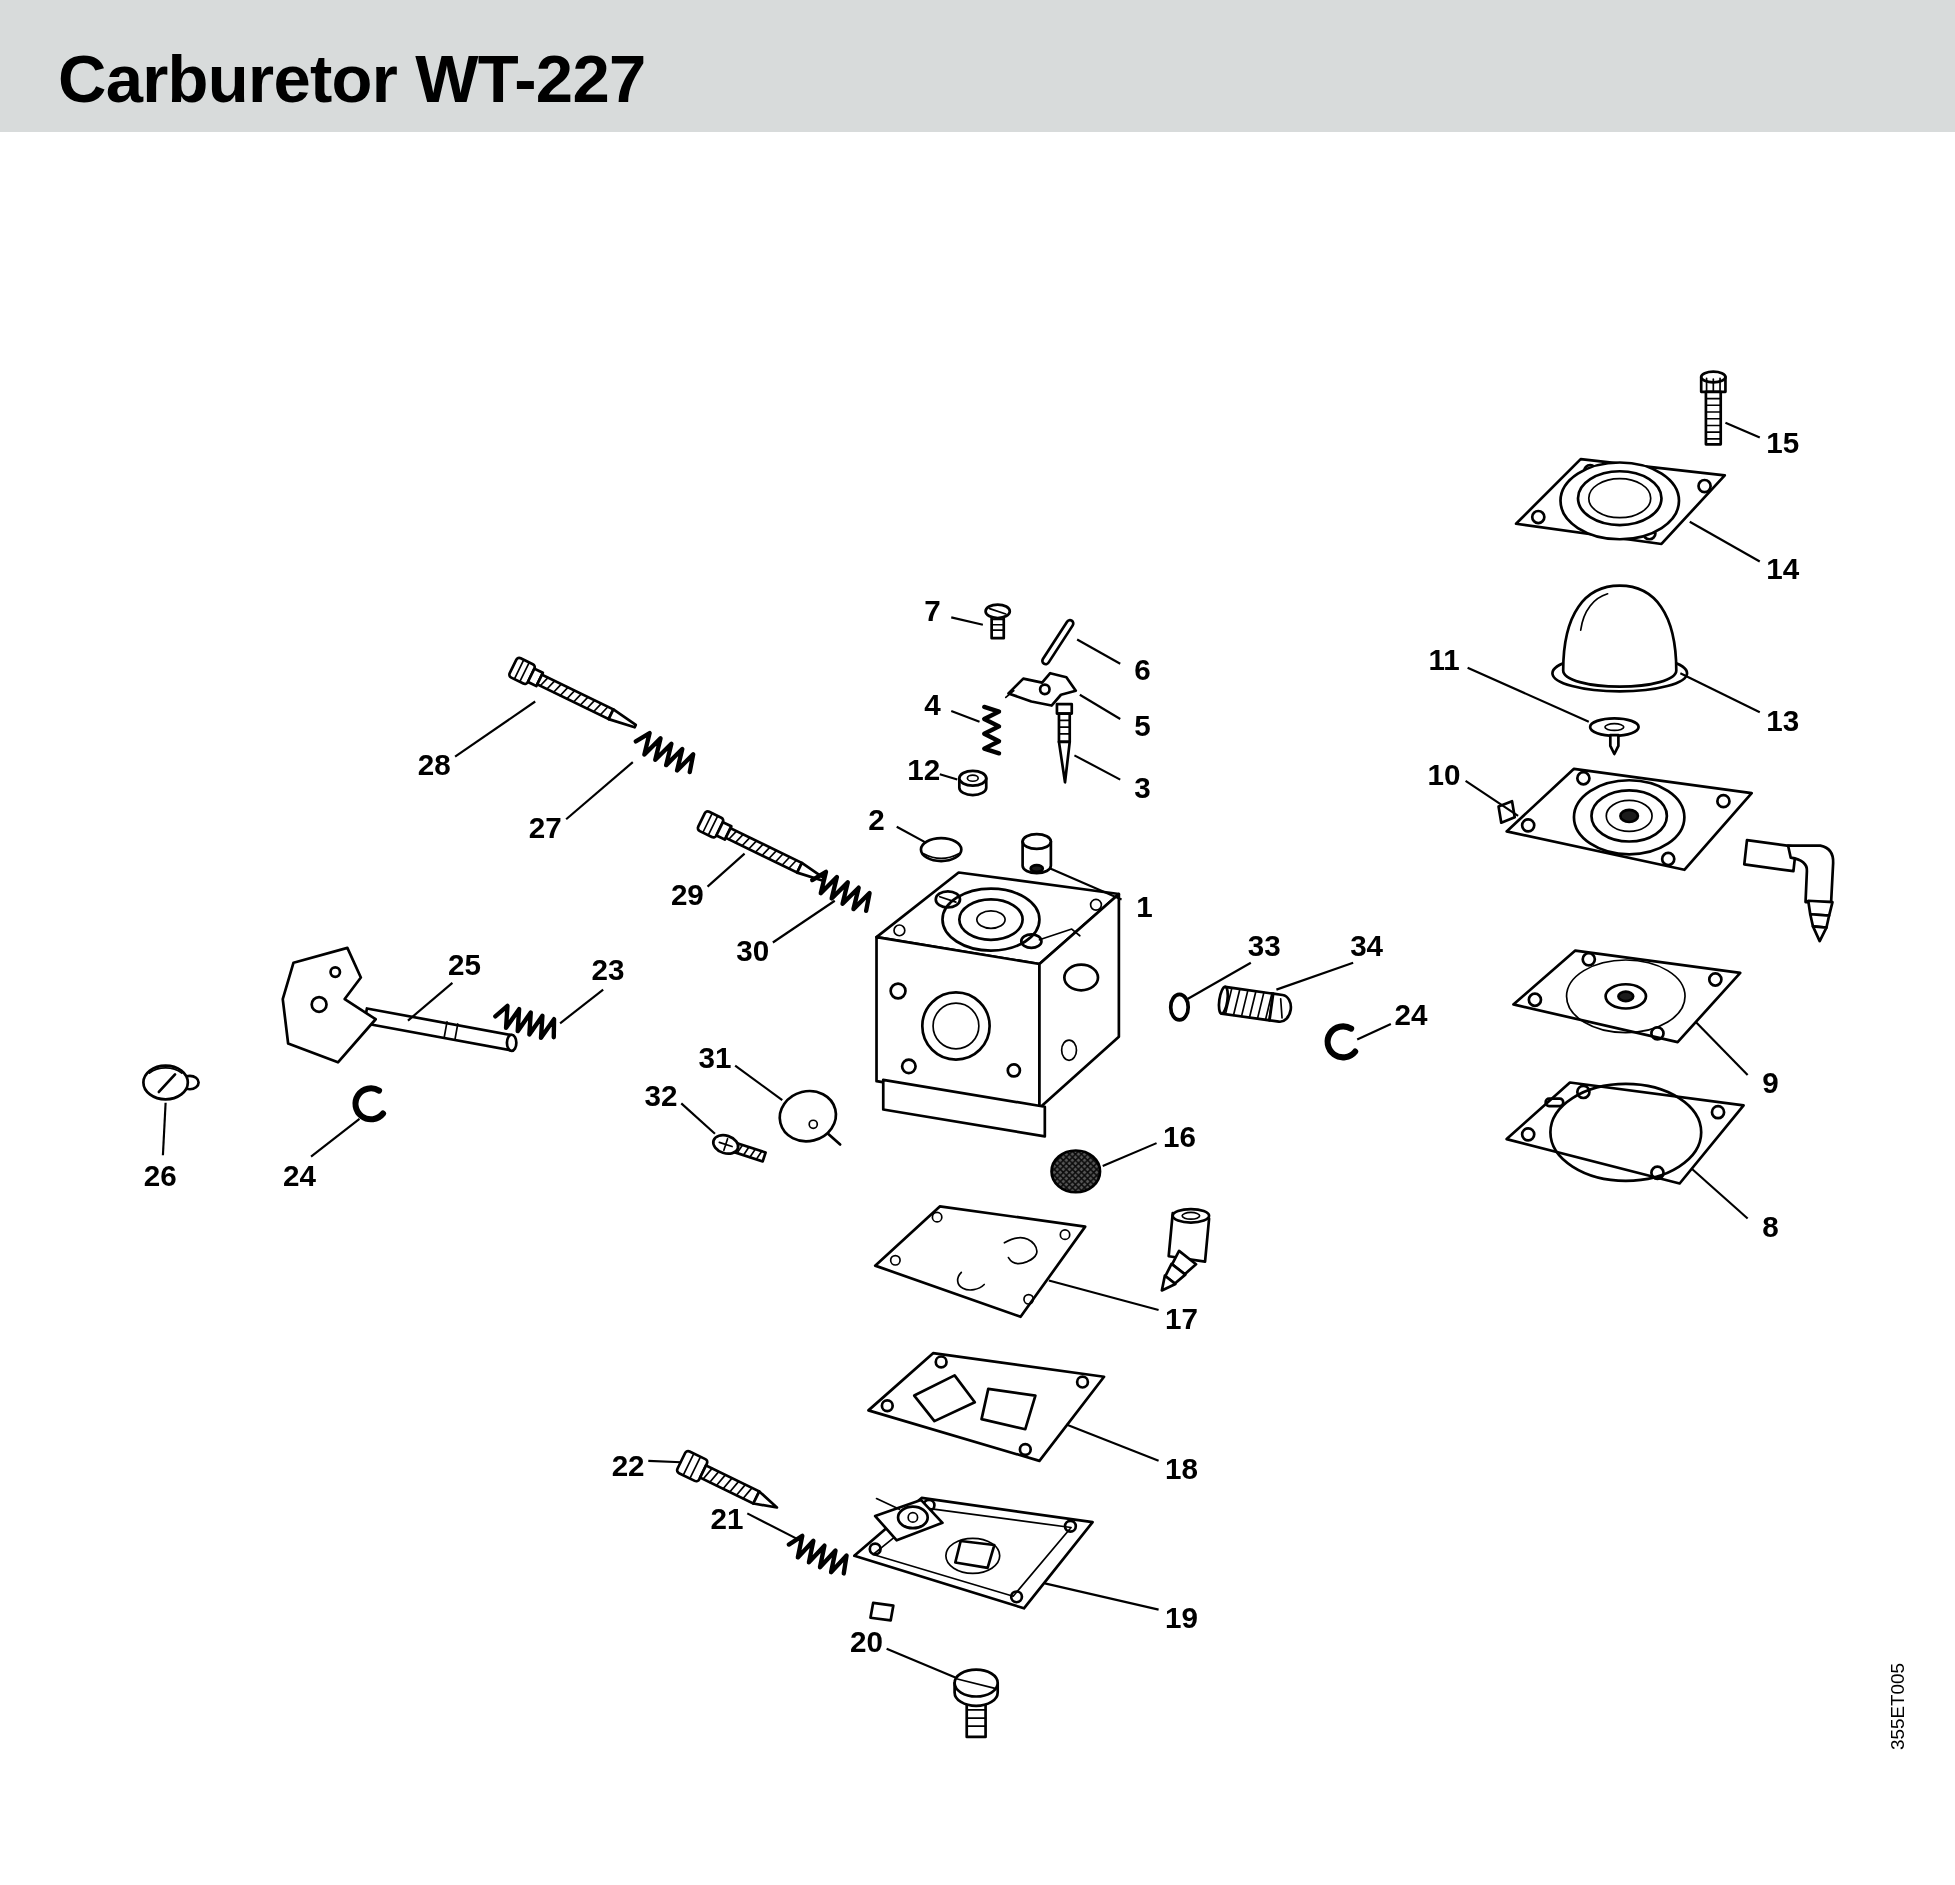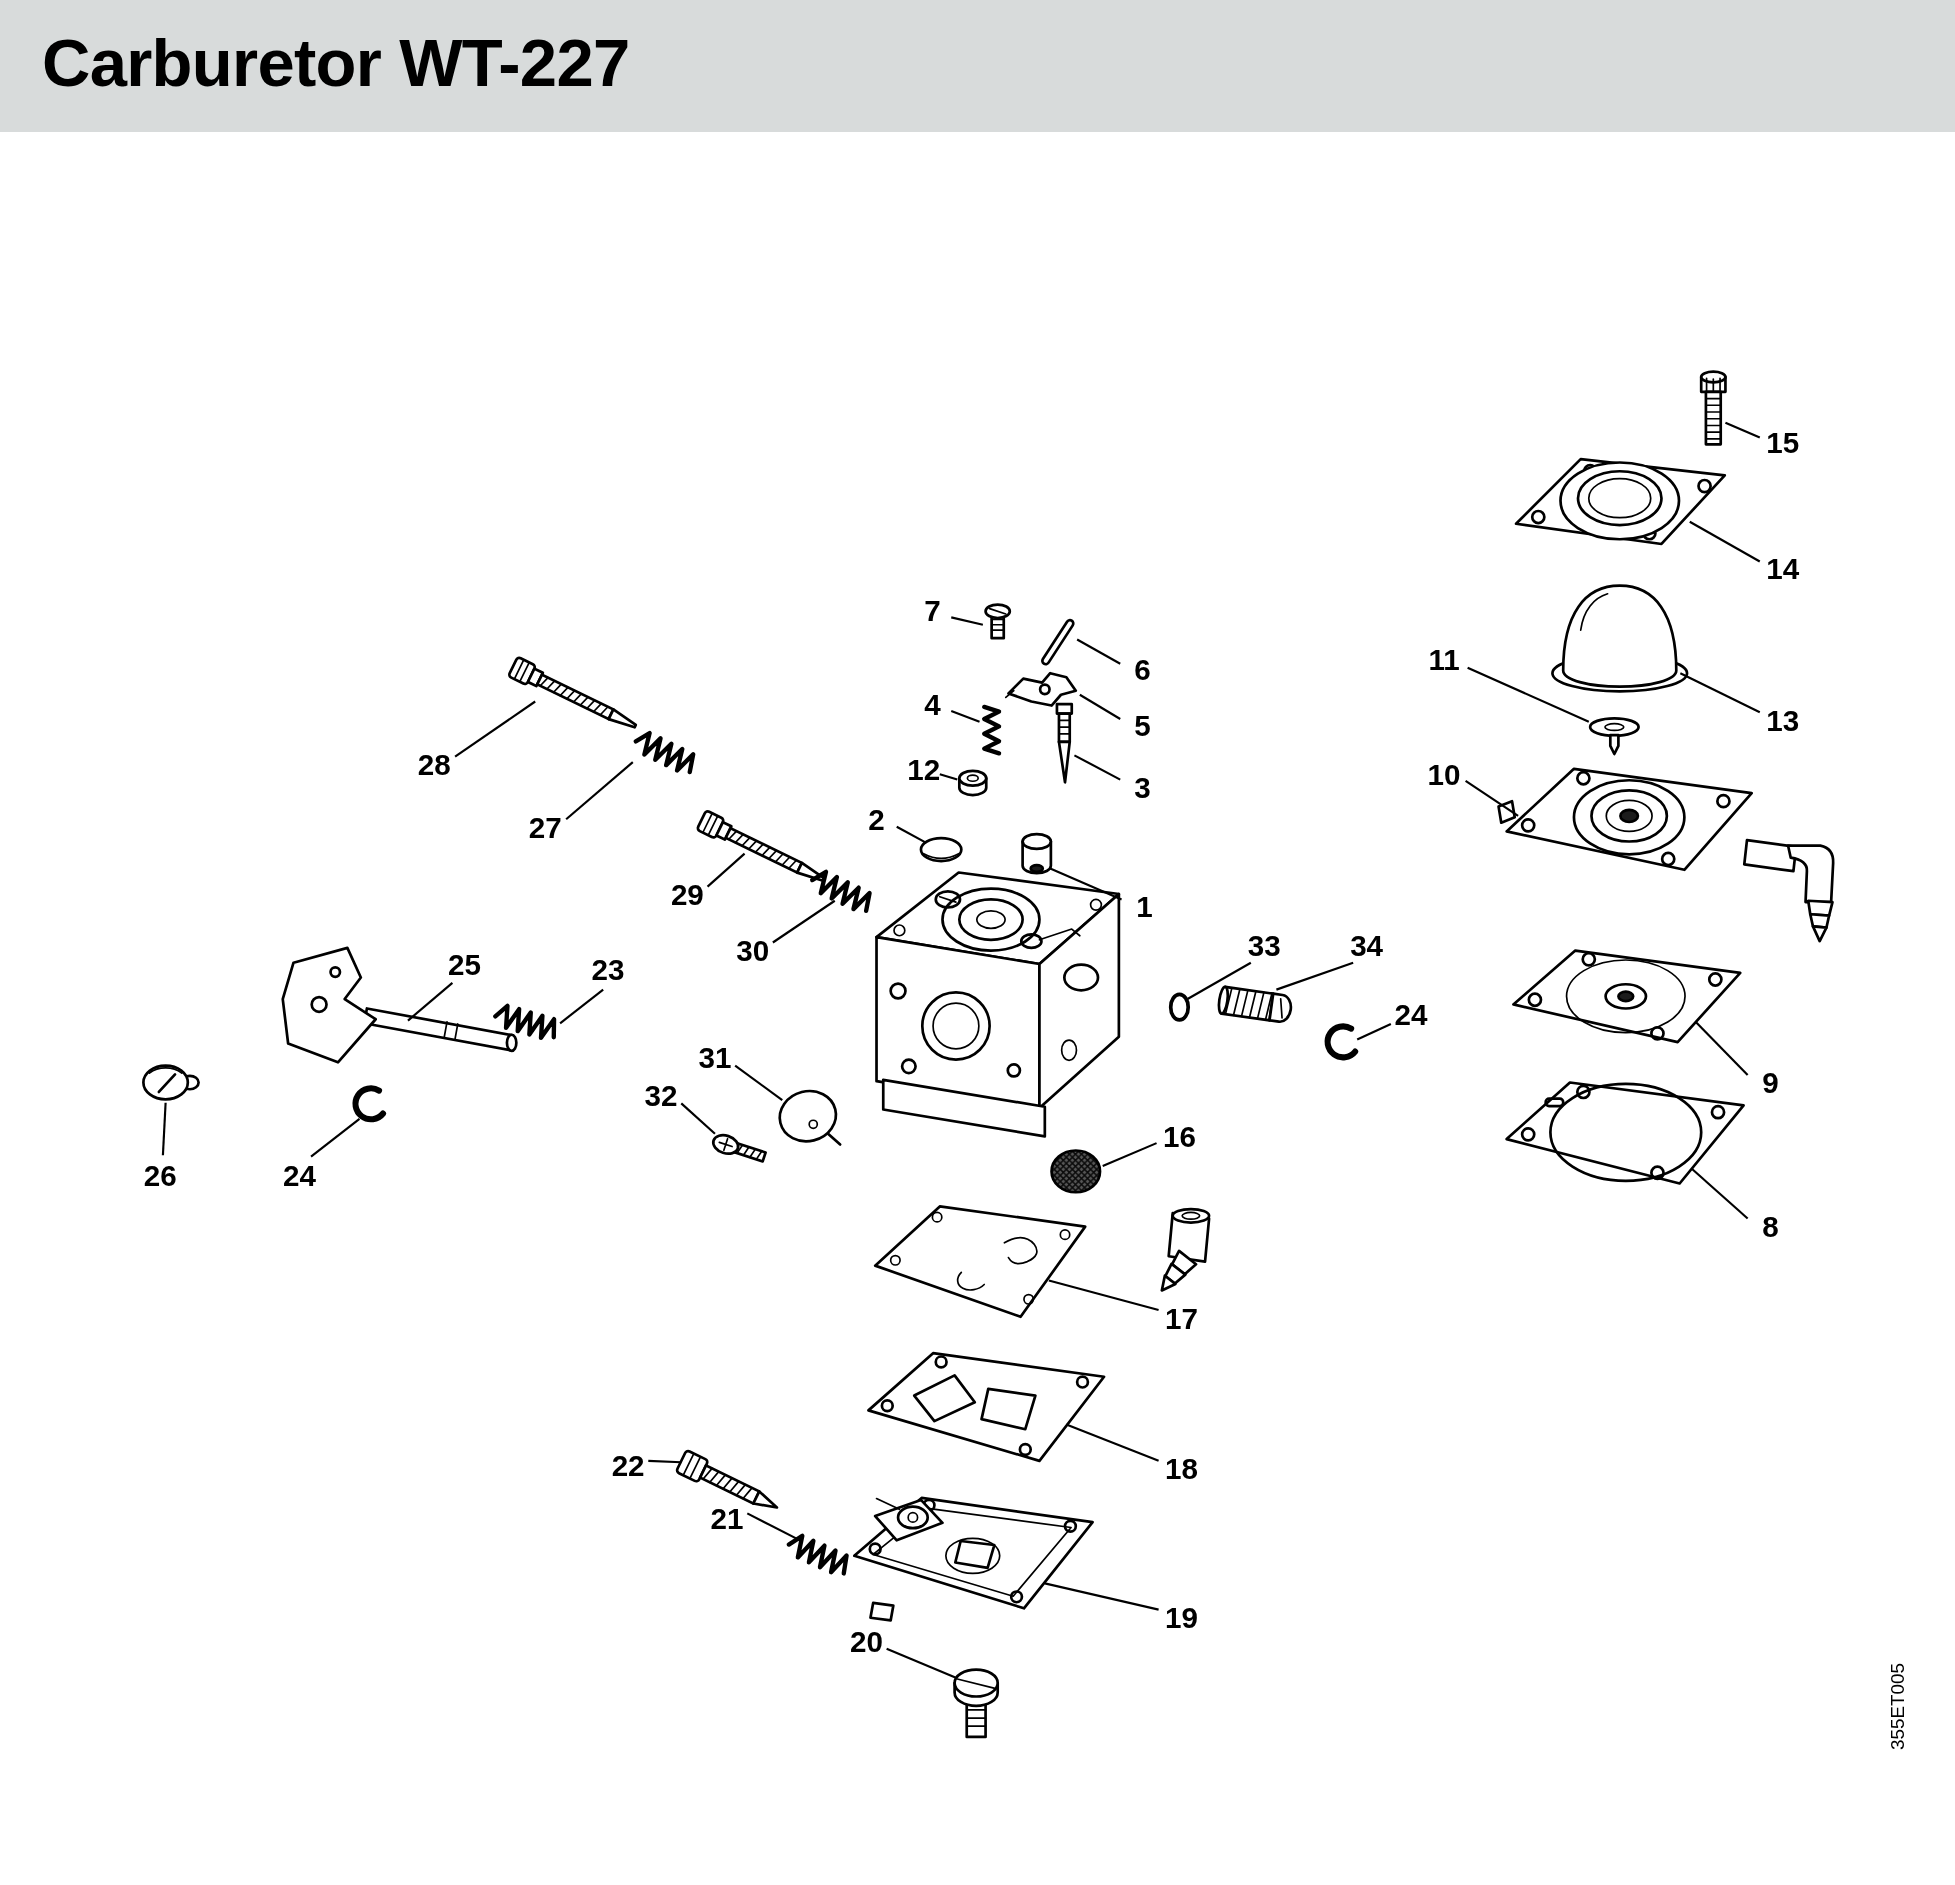--- a/index.html
+++ b/index.html
@@ -1,19 +1,19 @@
 <!DOCTYPE html>
 <html style="font-size:10.8px"><head>
 <meta charset="utf-8">
 <style>
   html,body{margin:0;padding:0;background:#fff;}
   .page{position:relative;width:1955px;height:1885px;background:#ffffff;
         font-family:"Liberation Sans",sans-serif;overflow:hidden;}
   .masthead{position:absolute;top:0;left:0;width:100%;height:132px;background:#d8dbdb;}
-  .masthead h1{margin:0;padding:24px 0 0 42px;font-size:67px;font-weight:bold;
+  .masthead h1{margin:16px;padding:24px 0 0 42px;font-size:67px;font-weight:bold;
                letter-spacing:-0.7px;color:#000;}
   svg.diagram{position:absolute;top:0;left:0;width:1955px;height:1885px;}
   .art{fill:#fff;stroke:#000;stroke-width:4;stroke-linejoin:round;stroke-linecap:round;}
   .art .thin{stroke-width:2.5;fill:none;}
   .art .nf{fill:none;}
   .art .dk{fill:#1c1c1c;}
   .leader{stroke:#000;stroke-width:3.2;}
   text.callout{font-family:"Liberation Sans",sans-serif;font-size:44px;font-weight:bold;
                fill:#000;text-anchor:middle;dominant-baseline:central;stroke:none;}
   text.doccode{font-family:"Liberation Sans",sans-serif;font-size:28px;fill:#000;

